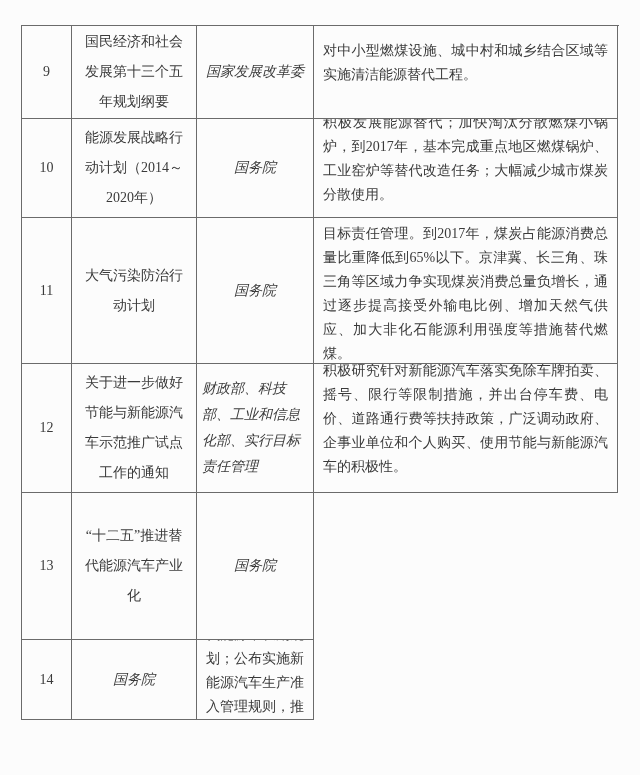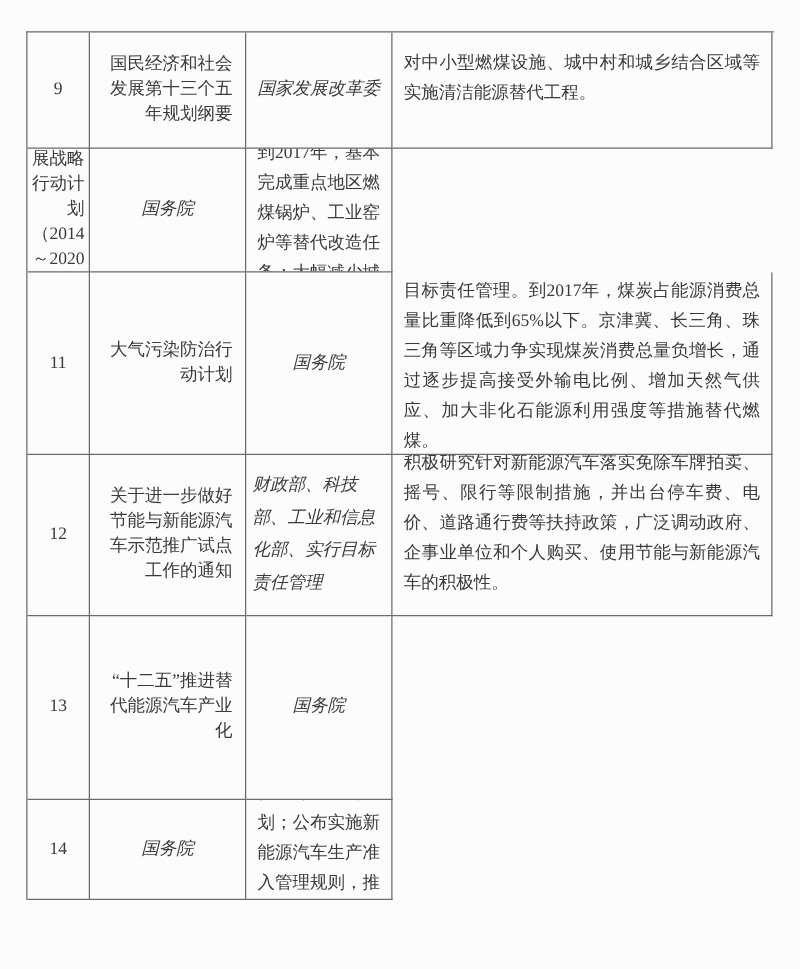--- a/index.html
+++ b/index.html
@@ -51,23 +51,23 @@
   }
 
   .cell-no {
     justify-content: center;
     font-family: "Liberation Serif", "DejaVu Serif", serif;
     font-size: 14px;
   }
 
   .cell-name {
     justify-content: center;
-    text-align: right;
+    text-align: center;
     padding: 4px 10px;
-    line-height: 20px;
+    line-height: 30px;
   }
 
   .cell-issuer {
     justify-content: center;
     text-align: left;
     padding: 4px 5px;
     line-height: 26px;
     font-style: italic;
   }
 
@@ -90,20 +90,21 @@
     <div class="t-row h9">
       <div class="cell cell-no">9</div>
       <div class="cell cell-name">国民经济和社会发展第十三个五年规划纲要</div>
       <div class="cell cell-issuer">国家发展改革委</div>
       <div class="cell cell-desc">
         <div class="desc-text">对中小型燃煤设施、城中村和城乡结合区域等实施清洁能源替代工程。</div>
       </div>
     </div>
 
     <div class="t-row h10">
+      <div class="cell cell-no">10</div>
       <div class="cell cell-name">能源发展战略行动计划（2014～2020年）</div>
       <div class="cell cell-issuer">国务院</div>
       <div class="cell cell-desc">
         <div class="desc-text">积极发展能源替代；加快淘汰分散燃煤小锅炉，到2017年，基本完成重点地区燃煤锅炉、工业窑炉等替代改造任务；大幅减少城市煤炭分散使用。</div>
       </div>
     </div>
 
     <div class="t-row h11">
       <div class="cell cell-no">11</div>
       <div class="cell cell-name">大气污染防治行动计划</div>

